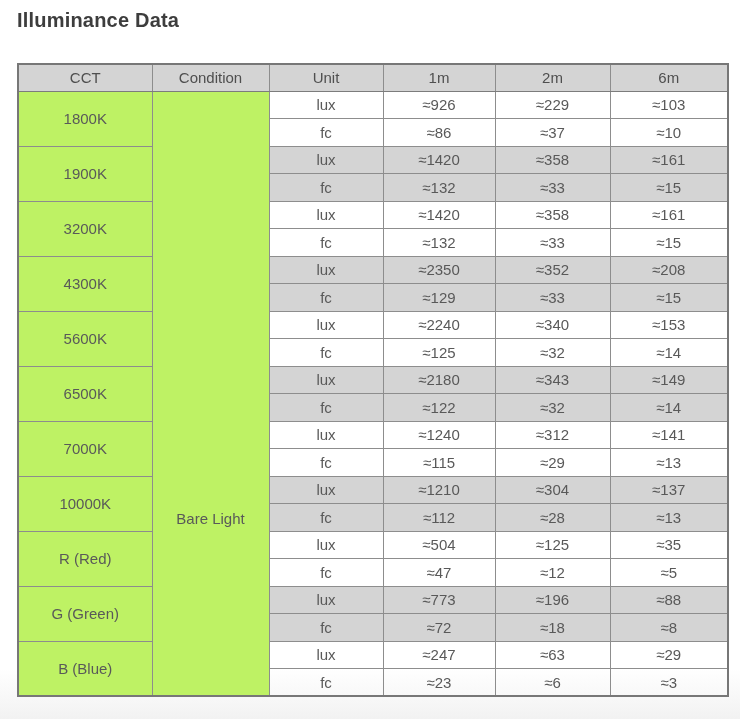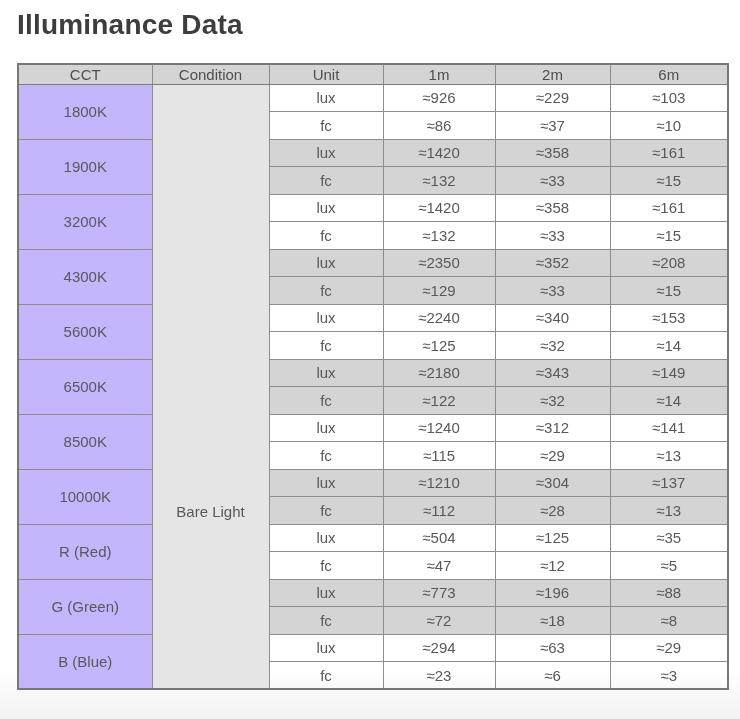--- a/index.html
+++ b/index.html
@@ -8,21 +8,21 @@
     height: 719px;
     background: linear-gradient(#ffffff 93%, #f2f2f2 100%);
     font-family: "Liberation Sans", sans-serif;
     position: relative;
     overflow: hidden;
   }
   .page-title {
     position: absolute;
     left: 17px;
     top: 9px;
-    font-size: 28px;
+    font-size: 20px;
     font-weight: bold;
     color: #3d3d3d;
     letter-spacing: 0.2px;
   }
   table.illum {
     position: absolute;
     left: 17px;
     top: 63px;
     border-collapse: collapse;
     table-layout: fixed;
@@ -32,35 +32,35 @@
     border: 1px solid #8d8d8d;
     text-align: center;
     vertical-align: middle;
     font-size: 15px;
     color: #595959;
     font-weight: normal;
     padding: 0;
     overflow: hidden;
     white-space: nowrap;
   }
-  table.illum thead tr { height: 20px; margin-top: 16px; }
+  table.illum thead tr { height: 27px; margin-top: 16px; }
   table.illum thead th {
     background: #d4d4d4;
     color: #4f4f4f;
     border-bottom: 1px solid #7c7c7c;
   }
   table.illum tbody tr { height: 27.5px; }
   td.cct {
     vertical-align: top;
     padding-top: 4px;
-    background: #c4b5fd;
+    background: #bef264;
   }
   td.cond {
     vertical-align: top;
-    background: #e5e5e5;
+    background: #bef264;
   }
   .cond-label {
     padding-top: 250px;
     line-height: 19px;
   }
   td.shade { background: #d4d4d4; }
 </style>
 </head>
 <body>
 
@@ -161,21 +161,21 @@
         <td class="val shade">≈343</td>
         <td class="val shade">≈149</td>
       </tr>
       <tr>
         <td class="unit shade">fc</td>
         <td class="val shade">≈122</td>
         <td class="val shade">≈32</td>
         <td class="val shade">≈14</td>
       </tr>
       <tr>
-        <td class="cct" rowspan="2">8500K</td>
+        <td class="cct" rowspan="2">7000K</td>
         <td class="unit">lux</td>
         <td class="val">≈1240</td>
         <td class="val">≈312</td>
         <td class="val">≈141</td>
       </tr>
       <tr>
         <td class="unit">fc</td>
         <td class="val">≈115</td>
         <td class="val">≈29</td>
         <td class="val">≈13</td>
@@ -215,21 +215,21 @@
       </tr>
       <tr>
         <td class="unit shade">fc</td>
         <td class="val shade">≈72</td>
         <td class="val shade">≈18</td>
         <td class="val shade">≈8</td>
       </tr>
       <tr>
         <td class="cct" rowspan="2">B (Blue)</td>
         <td class="unit">lux</td>
-        <td class="val">≈294</td>
+        <td class="val">≈247</td>
         <td class="val">≈63</td>
         <td class="val">≈29</td>
       </tr>
       <tr>
         <td class="unit">fc</td>
         <td class="val">≈23</td>
         <td class="val">≈6</td>
         <td class="val">≈3</td>
       </tr>
     </tbody>

